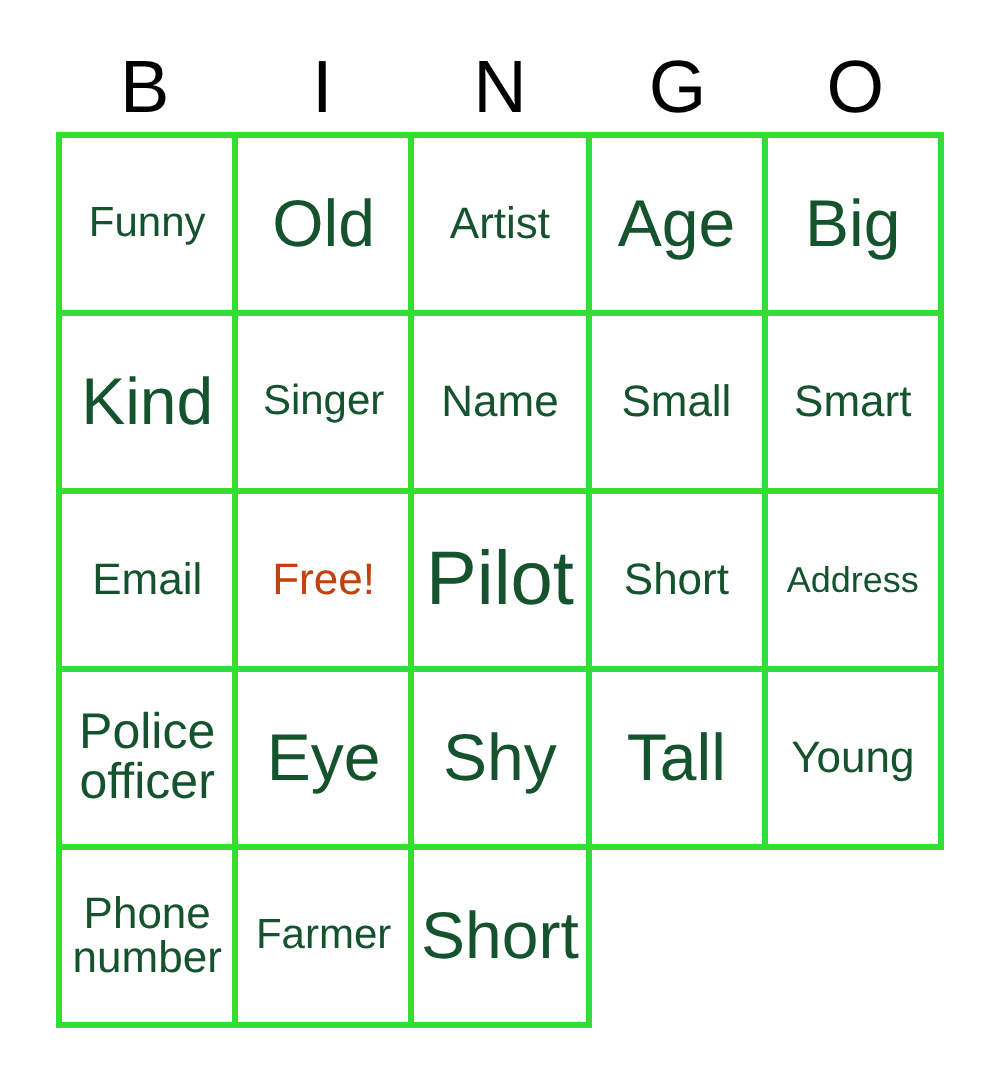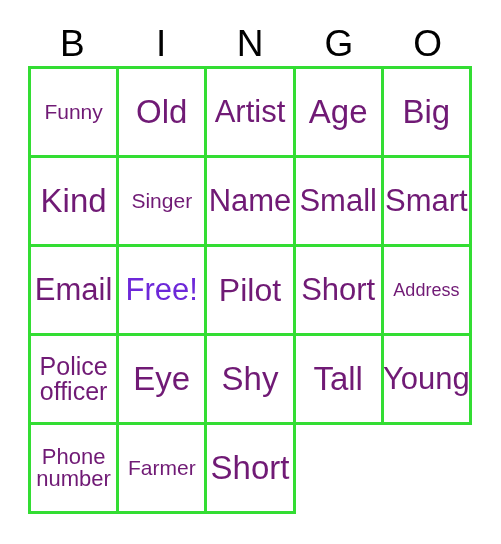--- a/index.html
+++ b/index.html
@@ -65,36 +65,36 @@
     box-sizing: border-box;
     display: flex;
     align-items: center;
     justify-content: center;
     text-align: center;
     overflow: hidden;
     background: #ffffff;
     padding: 0 2px;
   }
   .cell-text {
-    color: #701a75;
+    color: #14532d;
     line-height: 1.02;
     white-space: pre-line;
     display: block;
   }
 
   
   .sz-xl  { font-size: 33px; }
-  .sz-lg  { font-size: 32px; }
-  .sz-md  { font-size: 31px; }
+  .sz-lg  { font-size: 38px; }
+  .sz-md  { font-size: 22px; }
   .sz-sm  { font-size: 21px; }
   .sz-xs  { font-size: 18px; }
   .sz-two { font-size: 25px; }
   .sz-two-sm { font-size: 22px; }
 
-  .free-cell .cell-text { color: #6d28d9; }
+  .free-cell .cell-text { color: #c2410c; }
 </style>
 </head>
 <body>
 
 <div id="bingo-card">
 
   <div id="header-row">
     <div class="header-letter">B</div>
     <div class="header-letter">I</div>
     <div class="header-letter">N</div>

